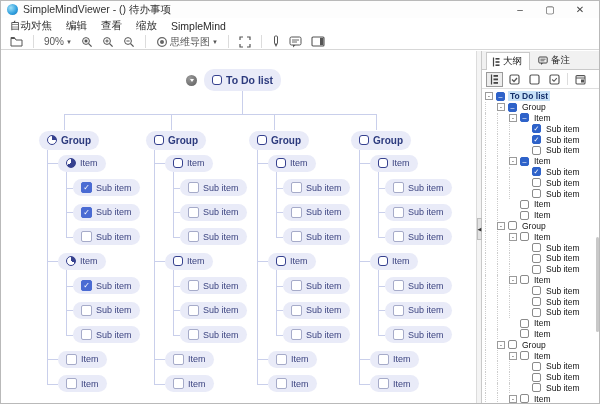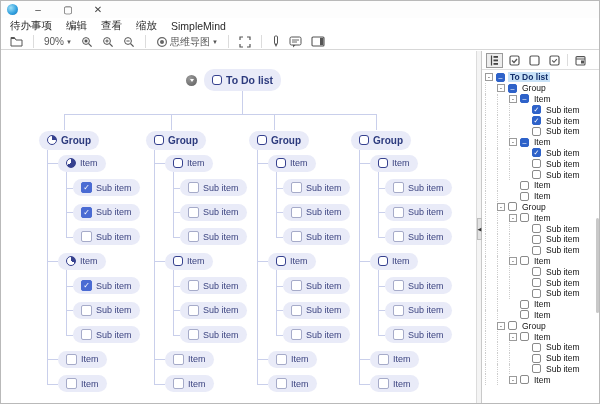--- a/index.html
+++ b/index.html
@@ -58,29 +58,30 @@
   .tcb.checked { background:#2e62c9; border-color:#2e62c9; }
   .tlabel { padding:0 2px; }
   .trow.selected .tlabel { background:#c8e2f8; font-weight:bold; color:#15306b; }
   .scrollthumb { position:absolute; right:0; top:148px; width:3px; height:95px; background:#c9c9c9; border-radius:2px; }
 </style>
 </head>
 <body>
 
 <div class="titlebar">
   <span class="appicon"></span>
+  <span class="title-text">SimpleMindViewer - () 待办事项</span>
   <span class="winctl">
     <span class="winbtn">–</span>
     <span class="winbtn">▢</span>
     <span class="winbtn">✕</span>
   </span>
 </div>
 
 <div class="menubar">
-  <span>待办事项</span>
+  <span>自动对焦</span>
   <span>编辑</span>
   <span>查看</span>
   <span>缩放</span>
   <span>SimpleMind</span>
 </div>
 
 <div class="toolbar">
   <span class="tbtn">
     <svg class="ticn" width="13" height="11" viewBox="0 0 13 11">
         <path d="M1 2.5h4l1 1.5h6v6H1z" fill="none" stroke="#555" stroke-width="1"></path>
@@ -392,20 +393,40 @@
       <div class="pill item" style="left: 369px; top: 324px;">
         <span class="nicon cb"></span>
         <span class="plabel">Item</span>
       </div>
       <div class="cline" style="left: 358px; top: 98.5px; width: 1px; height: 234px;"></div>
     </div>
   <div class="divider">
     <div class="div-handle">◀</div>
   </div>
   <div class="sidebar">
+    <div class="tabs">
+      <span class="tab active">
+        <svg class="ticn" width="8" height="10" viewBox="0 0 8 10">
+            <line x1="1.5" y1="0.5" x2="1.5" y2="9.5" stroke="#444" stroke-width="1.2"></line>
+            <rect x="3.5" y="1" width="4" height="1.6" fill="#444"></rect>
+            <rect x="3.5" y="4.2" width="4" height="1.6" fill="#444"></rect>
+            <rect x="3.5" y="7.4" width="4" height="1.6" fill="#444"></rect>
+          </svg>
+        <span>大纲</span>
+      </span>
+      <span class="tab">
+        <svg class="ticn" width="10" height="10" viewBox="0 0 10 10">
+            <rect x="0.8" y="1" width="8.4" height="6" rx="1" fill="none" stroke="#444" stroke-width="1"></rect>
+            <path d="M3 7l0 2L5 7z" fill="#444"></path>
+            <line x1="2.4" y1="3.2" x2="7.6" y2="3.2" stroke="#444" stroke-width="0.8"></line>
+            <line x1="2.4" y1="4.8" x2="6.4" y2="4.8" stroke="#444" stroke-width="0.8"></line>
+          </svg>
+        <span>备注</span>
+      </span>
+    </div>
     <div class="stoolbar">
       <span class="sbtn active">
         <svg class="ticn" width="9" height="11" viewBox="0 0 9 11">
             <line x1="1.5" y1="0.5" x2="1.5" y2="10.5" stroke="#444" stroke-width="1.2"></line>
             <rect x="3.5" y="1" width="4.5" height="1.8" fill="#444"></rect>
             <rect x="3.5" y="4.5" width="4.5" height="1.8" fill="#444"></rect>
             <rect x="3.5" y="8" width="4.5" height="1.8" fill="#444"></rect>
           </svg>
       </span>
       <span class="sbtn">

